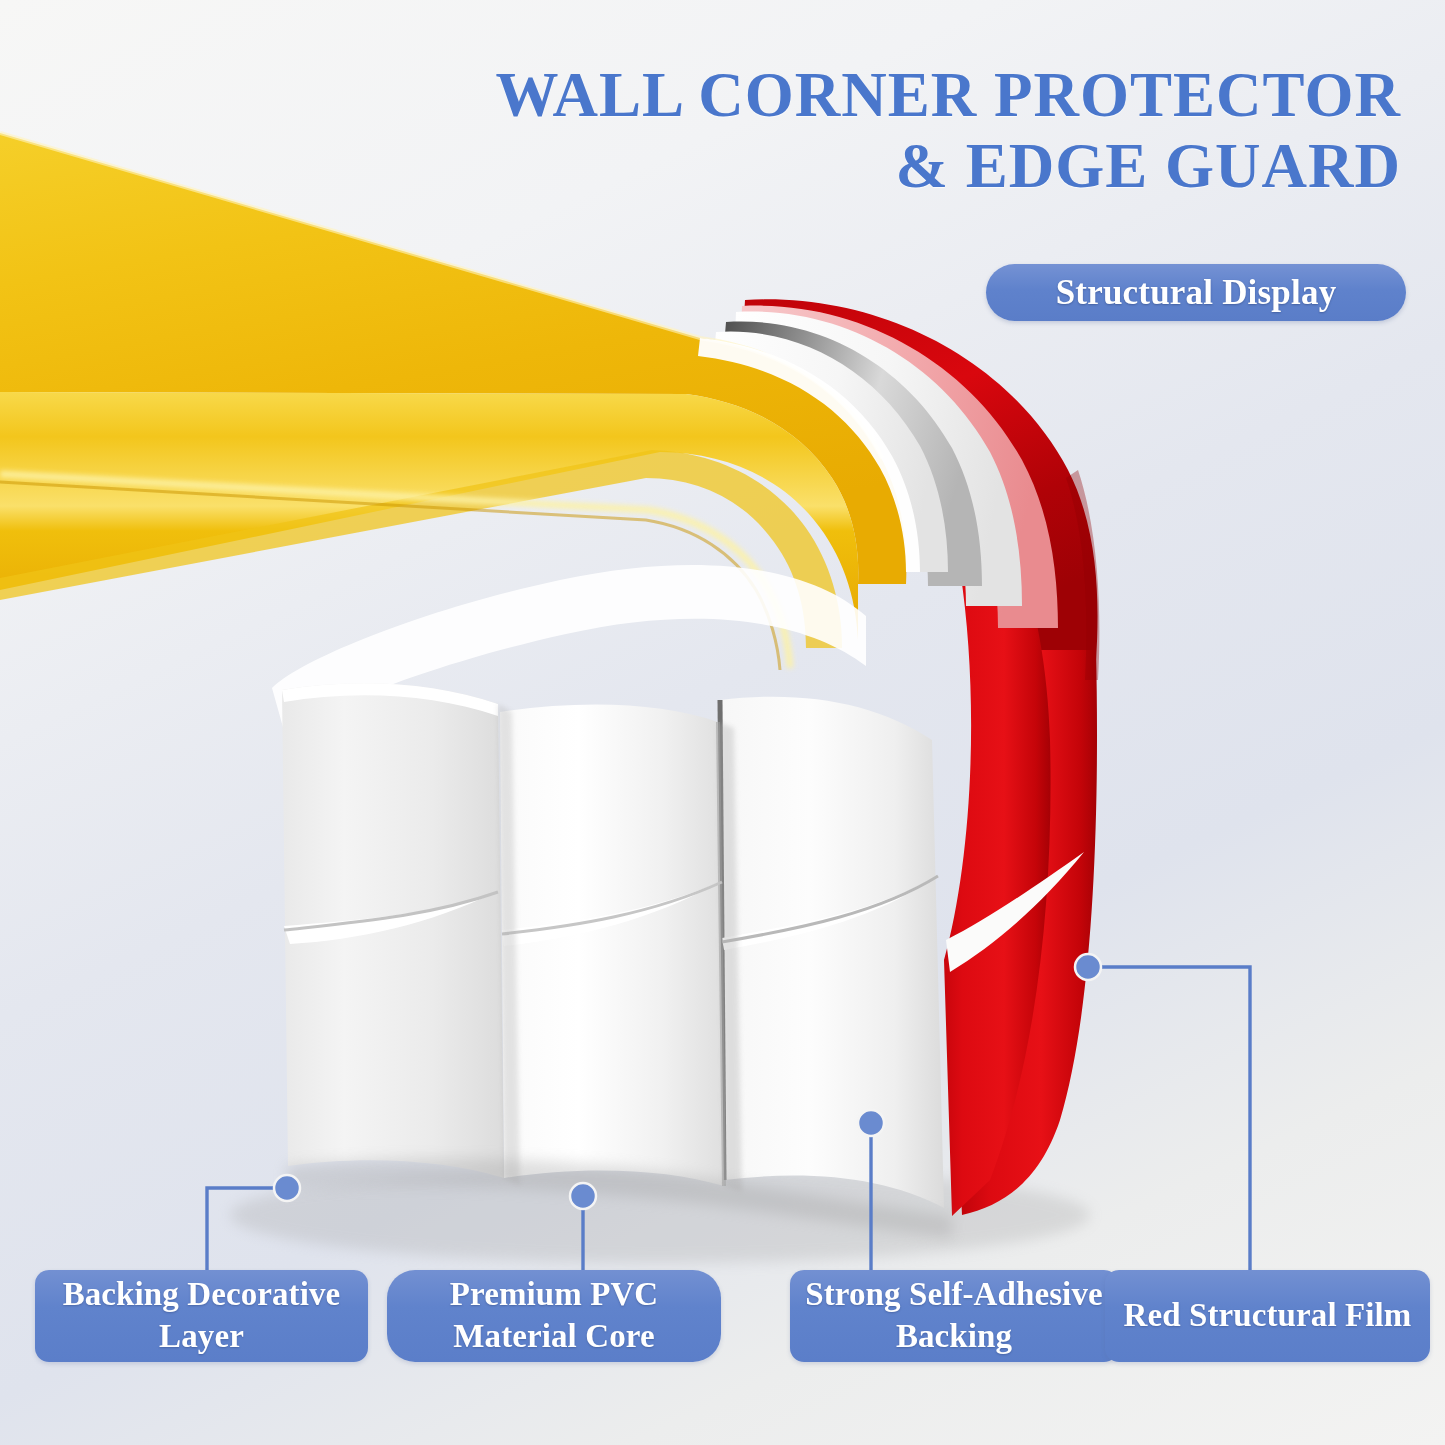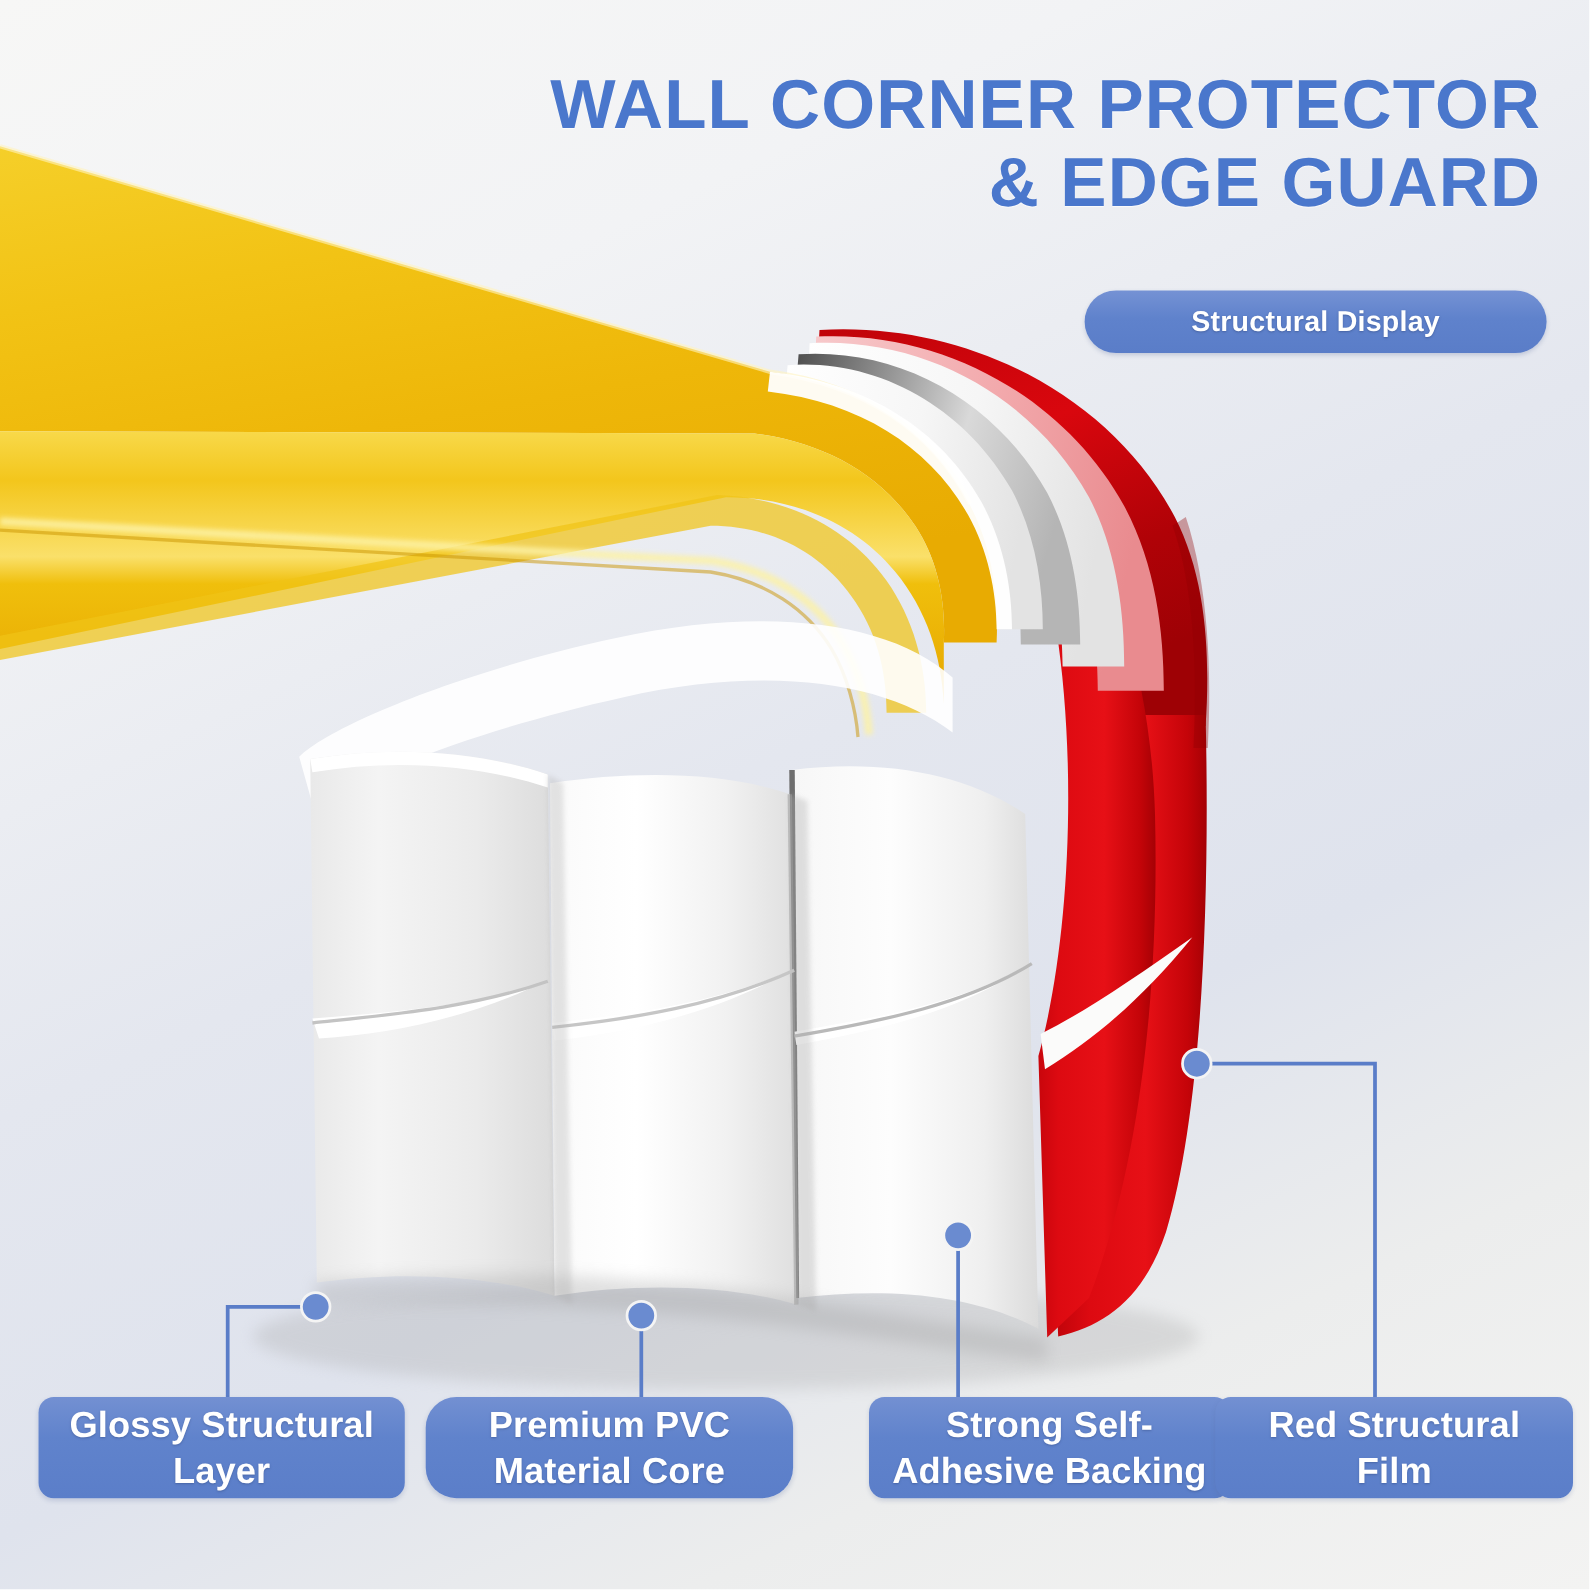--- a/index.html
+++ b/index.html
@@ -5,21 +5,21 @@
   html, body {
     margin: 0;
     padding: 0;
     background: #ffffff;
   }
   #stage {
     position: relative;
     width: 1445px;
     height: 1445px;
     overflow: hidden;
-    font-family: Liberation Sans, sans-serif;
+    font-family: Liberation Serif, serif;
     background: linear-gradient(155deg, #f7f7f6 0%, #f2f3f5 22%, #e4e7ef 48%, #dfe3ed 66%, #eceded 82%, #f3f3f2 100%);
   }
 
   
   #product-svg {
     position: absolute;
     left: 0;
     top: 0;
     width: 1445px;
     height: 1445px;
@@ -55,21 +55,21 @@
     background: linear-gradient(180deg, #7592d4 0%, #5f82cc 45%, #5a7dc8 100%);
     border-radius: 29px;
     box-shadow: 0 2px 4px rgba(80,100,150,0.25);
     display: flex;
     align-items: center;
     justify-content: center;
     z-index: 45;
   }
   .badge-text {
     color: #ffffff;
-    font-size: 26px;
+    font-size: 35px;
     font-weight: bold;
     letter-spacing: 0.2px;
     text-shadow: 0 1px 2px rgba(40,60,110,0.45);
   }
 
   
   .label-box {
     position: absolute;
     background: linear-gradient(180deg, #7390d2 0%, #6083cc 40%, #5b7ec9 100%);
     border-radius: 14px;
@@ -390,21 +390,21 @@
     </g>
     <g fill="#6a8bd0" stroke="#f4f4f4" stroke-width="2.5">
       <circle cx="287" cy="1188" r="13"></circle>
       <circle cx="583" cy="1196" r="13"></circle>
       <circle cx="871" cy="1123" r="13"></circle>
       <circle cx="1088" cy="967" r="13"></circle>
     </g>
   </svg>
 
   <div class="label-box lb1">
-    <span class="label-text">Glossy Structural Layer</span>
+    <span class="label-text">Backing Decorative Layer</span>
   </div>
   <div class="label-box lb2">
     <span class="label-text">Premium PVC Material Core</span>
   </div>
   <div class="label-box lb3">
     <span class="label-text">Strong Self-Adhesive Backing</span>
   </div>
   <div class="label-box lb4">
     <span class="label-text">Red Structural Film</span>
   </div>

